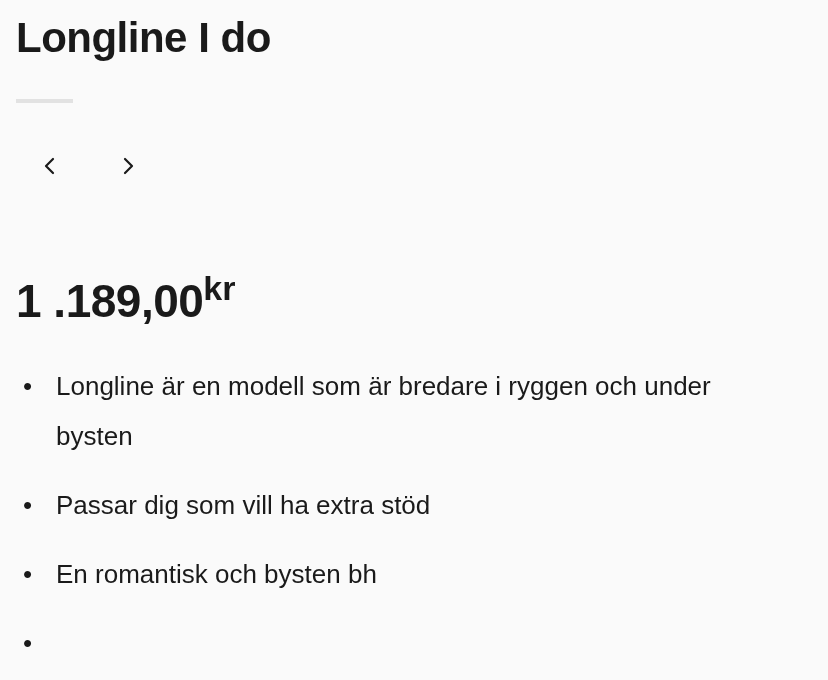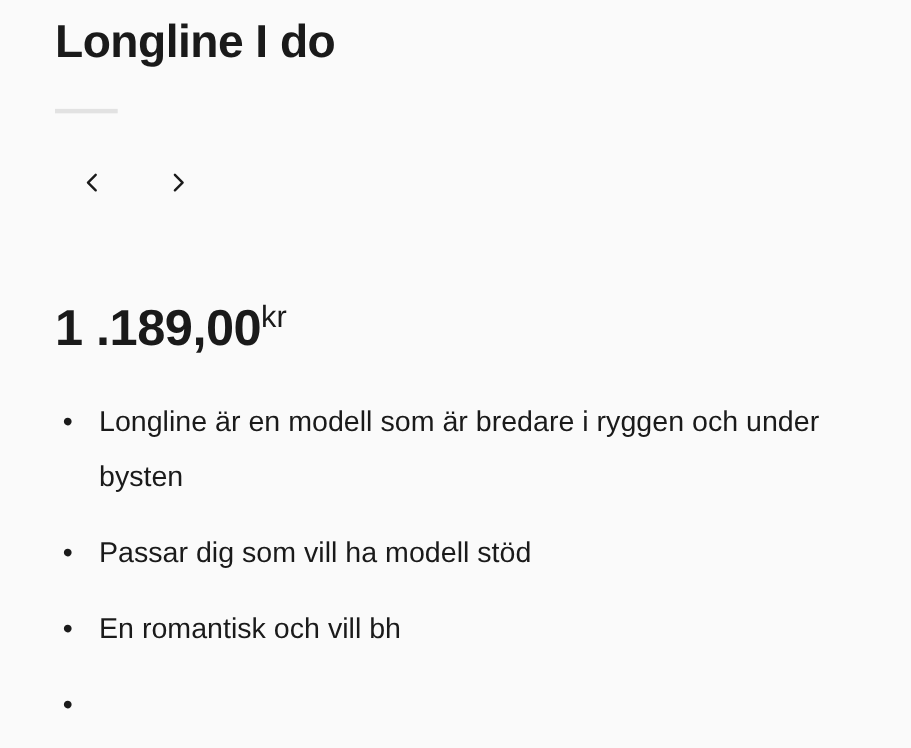--- a/index.html
+++ b/index.html
@@ -8,21 +8,21 @@
   }
   body {
     width: 828px;
     height: 680px;
     background: #fafafa;
     font-family: "Liberation Sans", sans-serif;
     color: #1a1a1a;
     overflow: hidden;
   }
   .page {
-    padding-left: 50px;
+    padding-left: 16px;
     padding-right: 32px;
   }
   .title {
     margin: 14px 0 0 0;
     font-size: 42px;
     line-height: 48px;
     font-weight: 700;
     letter-spacing: -0.5px;
     color: #1a1a1a;
   }
@@ -54,22 +54,22 @@
   }
   .price {
     margin-top: 77px;
     font-size: 46px;
     line-height: 52px;
     font-weight: 700;
     color: #1a1a1a;
     letter-spacing: -0.5px;
   }
   .price .currency {
-    font-size: 28px;
-    font-weight: 400;
+    font-size: 34px;
+    font-weight: 700;
     vertical-align: 17px;
     letter-spacing: 0;
   }
   .features {
     margin: 34px 0 0 0;
     padding: 0;
     list-style: none;
   }
   .features li {
     position: relative;
@@ -119,24 +119,24 @@
     <span>1 .189,00</span><span class="currency">kr</span>
   </div>
 
   <ul class="features">
     <li>
       <span class="bullet-dot">•</span>
       <span>Longline är en modell som är bredare i ryggen och under bysten</span>
     </li>
     <li>
       <span class="bullet-dot">•</span>
-      <span>Passar dig som vill ha modell stöd</span>
+      <span>Passar dig som vill ha extra stöd</span>
     </li>
     <li>
       <span class="bullet-dot">•</span>
-      <span>En romantisk och vill bh</span>
+      <span>En romantisk och bysten bh</span>
     </li>
     <li>
       <span class="bullet-dot">•</span>
     </li>
   </ul>
 
 </div>
 
 </body></html>

